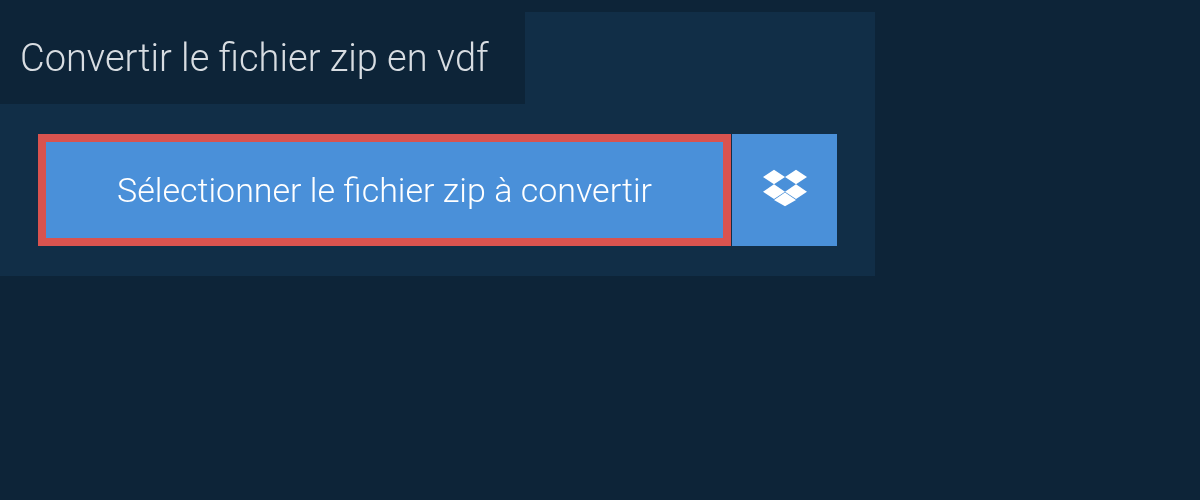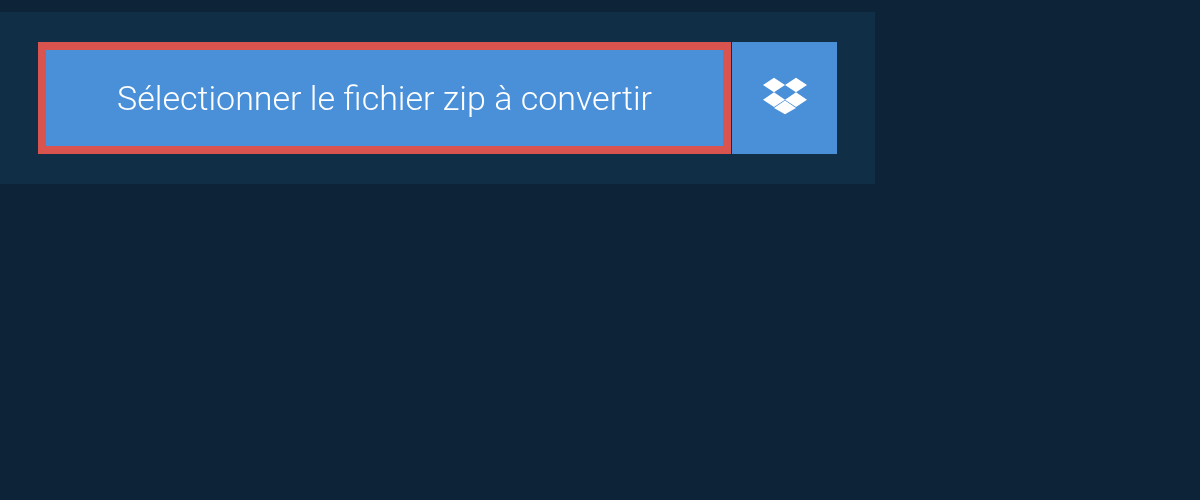--- a/index.html
+++ b/index.html
@@ -59,20 +59,21 @@
     .dropbox-button svg {
       width: 44px;
       height: 44px;
       fill: #ffffff;
     }
   </style>
 </head>
 <body>
 
 <div class="container">
+  <div class="title-tab">Convertir le fichier zip en vdf</div>
   <div class="button-row">
     <div class="select-button">
       <span>Sélectionner le fichier zip à convertir</span>
     </div>
     <div class="dropbox-button">
       <span>
         <svg viewBox="0 0 24 24" xmlns="http://www.w3.org/2000/svg">
           <path d="M6 2L0 6l6 4-6 4 6 4 6-4 6 4 6-4-6-4 6-4-6-4-6 4-6-4zm6 4l6 4-6 4-6-4 6-4zm-6 12.5l6-4 6 4-6 3.5-6-3.5z"></path>
         </svg>
       </span>

